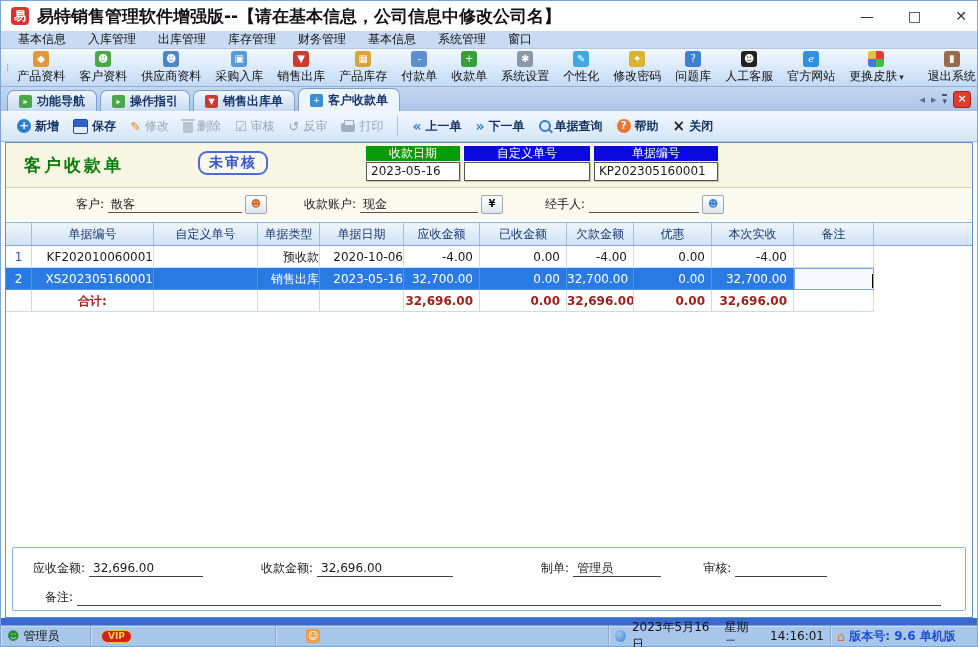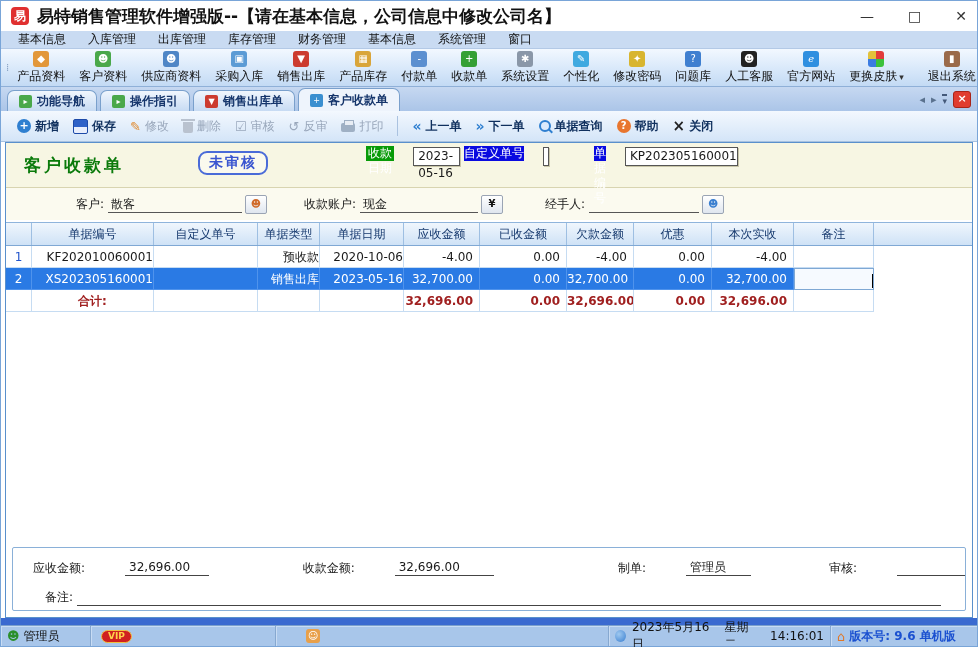--- a/index.html
+++ b/index.html
@@ -62,21 +62,21 @@
   .ic-mag:after{content:"";position:absolute;width:5px;height:2px;background:#2f7fd0;left:7px;top:8px;transform:rotate(45deg);}
   .ic-help{width:14px;height:14px;border-radius:50%;background:#e8762f;color:#fff;font-size:10px;line-height:14px;text-align:center;font-weight:bold;}
   .ic-close{color:#222;font-size:15px;font-weight:bold;line-height:14px;}
 
   
   .panel{flex:1;margin:0 4px;border:1px solid #5a90cc;background:#fff;position:relative;display:flex;flex-direction:column;overflow:hidden;}
   .form-head{height:44px;background:#f7f6e3;border-bottom:1px solid #d8d4b0;position:relative;flex:none;}
   .form-title{position:absolute;left:18px;top:11px;font-size:17px;font-weight:bold;color:#0a7a0a;letter-spacing:3px;}
   .stamp{position:absolute;left:192px;top:8px;border:2px solid #4a6bd8;border-radius:9px;color:#3a55d0;font-weight:bold;font-size:14px;padding:1px 9px;letter-spacing:2px;background:rgba(255,255,255,.4);}
   .hdr-cells{position:absolute;left:360px;top:3px;display:flex;gap:4px;}
-  .hdr-cell{display:flex;gap:19px;}
+  .hdr-cell{display:flex;flex-direction:column;}
   .hdr-cap{height:15px;line-height:15px;text-align:center;color:#fff;font-size:12px;}
   .cap-green{background:#089b08;} .cap-blue{background:#0a0ae0;}
   .hdr-val{height:17px;line-height:17px;background:#fff;border:1px solid #555;font-size:12px;padding-left:4px;margin-top:1px;box-shadow:1px 1px 0 #c9c6a8;}
   .w-date{width:94px;} .w-custom{width:126px;} .w-docno{width:124px;}
 
   .field-row{height:32px;background:#fbfaef;display:flex;align-items:center;flex:none;}
   .f-label{white-space:nowrap;}
   .f-value{display:inline-block;border-bottom:1px solid #555;padding:0 3px;height:16px;line-height:16px;white-space:nowrap;}
   .f-btn{width:20px;height:17px;border:1px solid #9aa4b4;border-radius:2px;background:linear-gradient(180deg,#fff,#dfe6ef);font-size:10px;line-height:15px;text-align:center;margin-left:3px;}
   .btn-cust{color:#d06a2a;} .btn-acct{color:#111;font-weight:bold;} .btn-hand{color:#3a7fd0;}
@@ -98,21 +98,21 @@
   .grow.selected .cell{border-right:1px solid #4f93ec;border-bottom:1px solid #4f93ec;}
   .grow.selected .c10{background:#f6faff;color:#000;border:1px solid #7fa8d4;}
   .rownum-1{color:#2255cc;}
   .grow.total{background:#fff;color:#a02020;font-weight:bold;}
   .grow.total .c1{text-align:center;padding-left:0;}
   .caret{display:inline-block;width:1px;height:14px;background:#000;vertical-align:middle;margin-left:1px;}
   .blank-area{flex:1;background:#fff;}
 
   
   .footer-box{position:absolute;left:6px;right:6px;bottom:6px;height:62px;border:1px solid #8ab0d8;border-radius:2px;background:#fff;}
-  .fo-row1{display:flex;align-items:flex-start;margin-top:12px;gap:36px;}
+  .fo-row1{display:flex;align-items:flex-end;margin-top:12px;}
   .fo-row2{display:flex;align-items:flex-end;margin-top:12px;}
   .fo-label{white-space:nowrap;}
   .fo-val{display:inline-block;border-bottom:1px solid #444;height:15px;line-height:15px;padding:0 4px;}
 
   
   .blue-strip{height:7px;background:#3a6ad0;flex:none;}
   .statusbar{height:20px;background:#a8c6ea;border-top:1px solid #7aa0cc;display:flex;align-items:center;flex:none;font-size:12px;color:#111;}
   .sb-sec{height:100%;display:flex;align-items:center;border-right:1px solid #86a8d0;box-shadow:inset 1px 1px 0 #c8dcf4;padding:0 6px;box-sizing:border-box;}
   .sb-user-icon{color:#2a8f2a;font-size:12px;margin-right:4px;}
   .vip-badge{background:#d02020;border:1px solid #f0c040;color:#ffd24a;font-size:9px;font-weight:bold;border-radius:8px;padding:0 6px;line-height:11px;margin-left:4px;}

